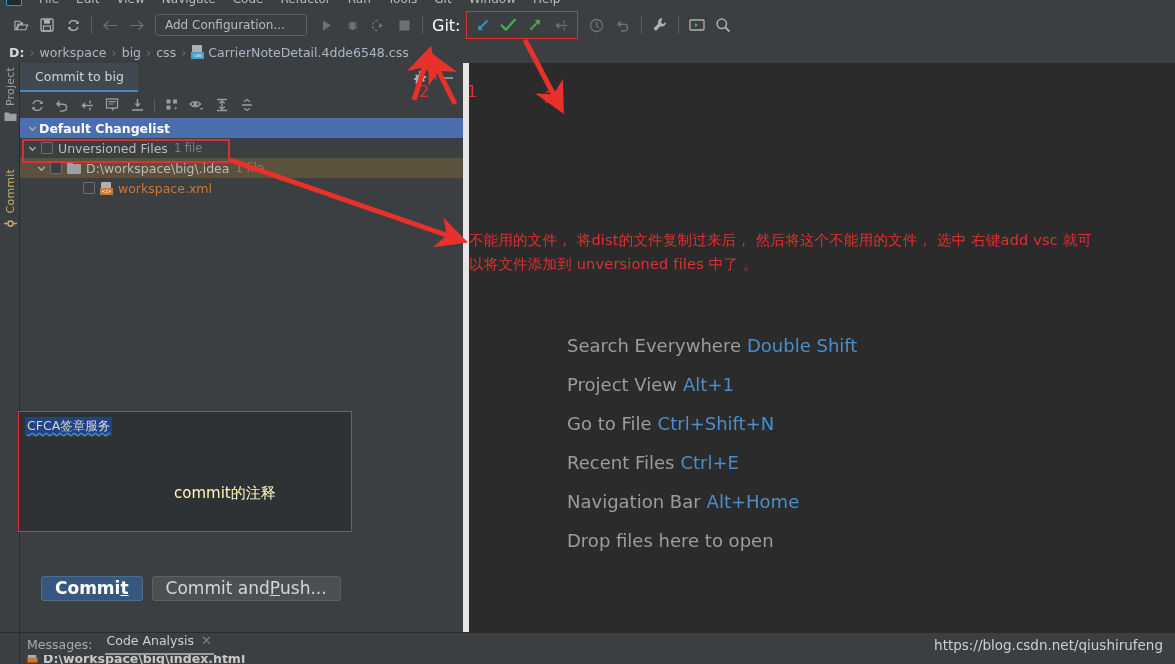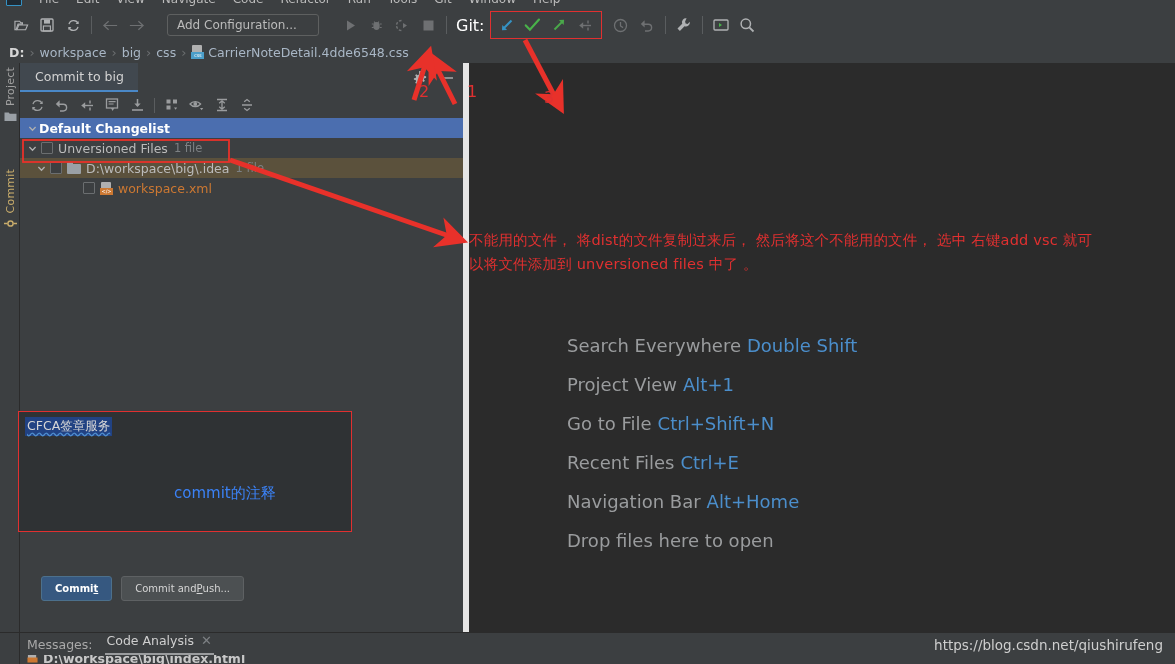--- a/index.html
+++ b/index.html
@@ -52,21 +52,21 @@
   .tb-icon.dim { color: #6e7072; }
   .tb-sep {
     width: 1px; height: 18px; background: #5a5d5f; margin: 0 5px; flex: 0 0 auto;
   }
   .run-config {
     height: 22px; min-width: 152px;
     border: 1px solid #5e6060; border-radius: 3px;
     background: #3c3f41;
     display: flex; align-items: center; padding: 0 9px;
     font-size: 12px; color: #bbbbbb;
-    margin: 0 18px;
+    margin: 0 6px;
   }
   .git-label { font-size: 16px; color: #ffffff; margin: 0 5px 0 4px; }
 
   
   .git-group {
     position: relative;
     display: flex; align-items: center;
     border: 1.6px solid #e03030;
     padding: 1px 3px;
     height: 28px;
@@ -215,32 +215,32 @@
     position: absolute; left: 6px; top: 5px;
     font-size: 12.5px; color: #d6d6d6;
     background: #214283;
     padding: 1px 2px;
     text-decoration: underline wavy #4f8fd0;
     text-underline-offset: 2px;
     white-space: nowrap;
   }
   .msg-annot {
     position: absolute; left: 155px; top: 72px;
-    font-size: 15px; color: #3b82f6; white-space: nowrap; text-align: center;
+    font-size: 15px; color: #fef9c3; white-space: nowrap; text-align: center;
   }
 
   
   .btn-row {
     position: absolute; left: 0; bottom: 26px; width: 449px; height: 36px;
     display: flex; align-items: center; gap: 9px; padding-left: 21px;
   }
   .btn {
     height: 25px; min-width: 70px; padding: 0 13px;
     display: inline-flex; align-items: center; justify-content: center;
-    font-size: 10px; border-radius: 3px;
+    font-size: 17px; border-radius: 3px;
     border: 1px solid #5e6163; background: #4c5052; color: #d6d6d6;
   }
   .btn.primary { background: #365880; border-color: #4c708c; color: #ffffff; font-weight: bold; }
   .btn u { text-decoration: underline; }
 
   
   .editor {
     position: absolute; left: 469px; top: 63px; width: 706px; height: 569px;
     background: #2b2b2b;
   }

